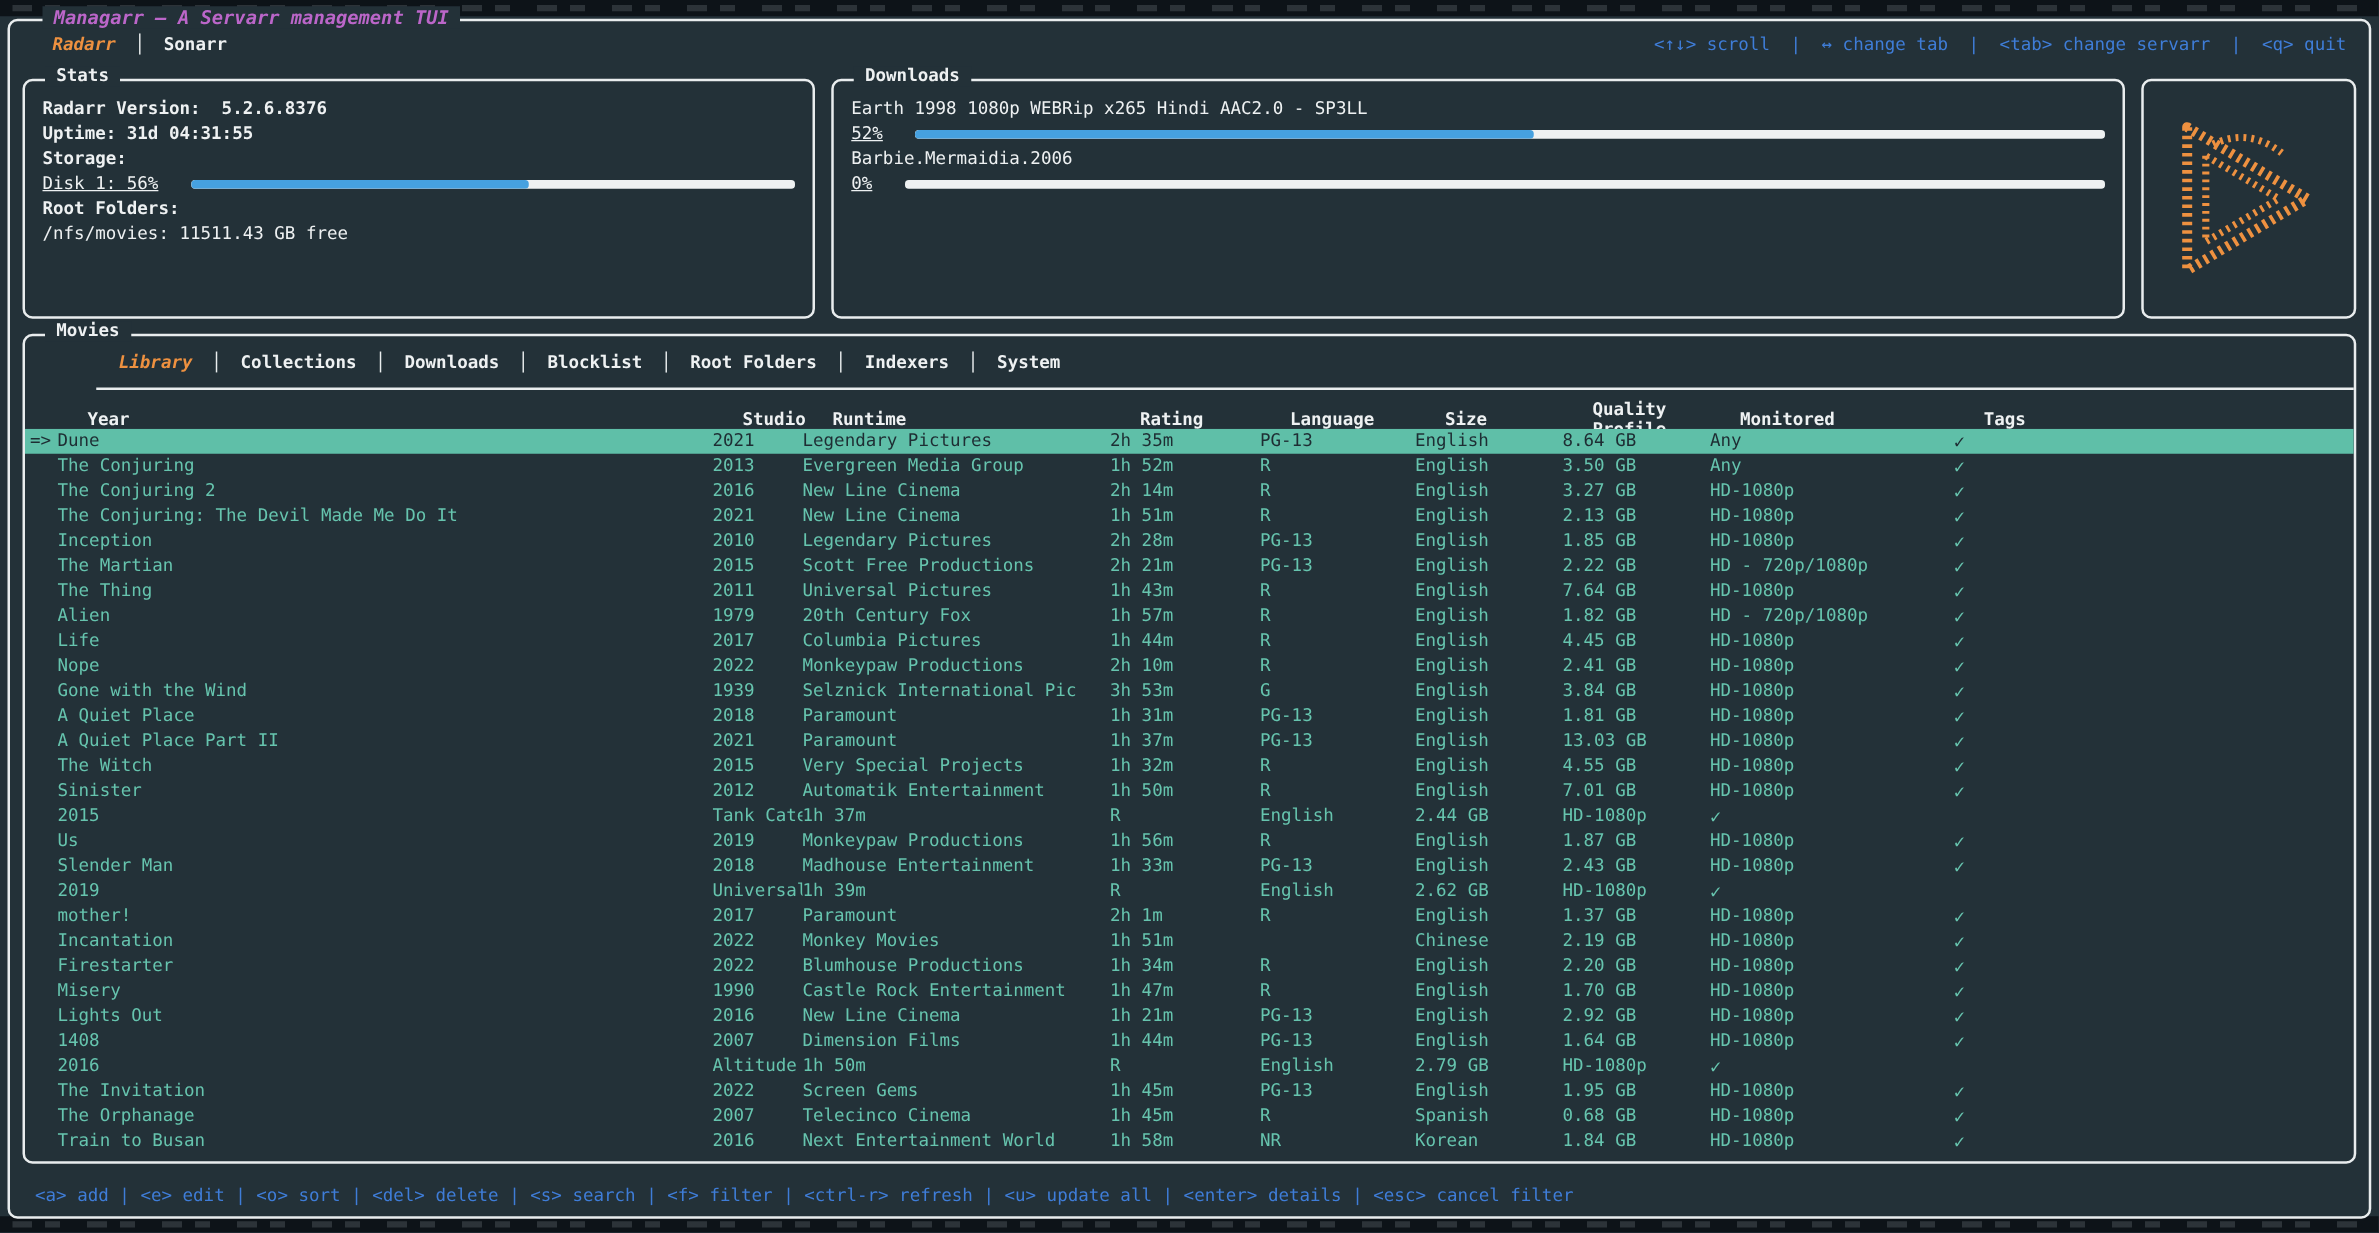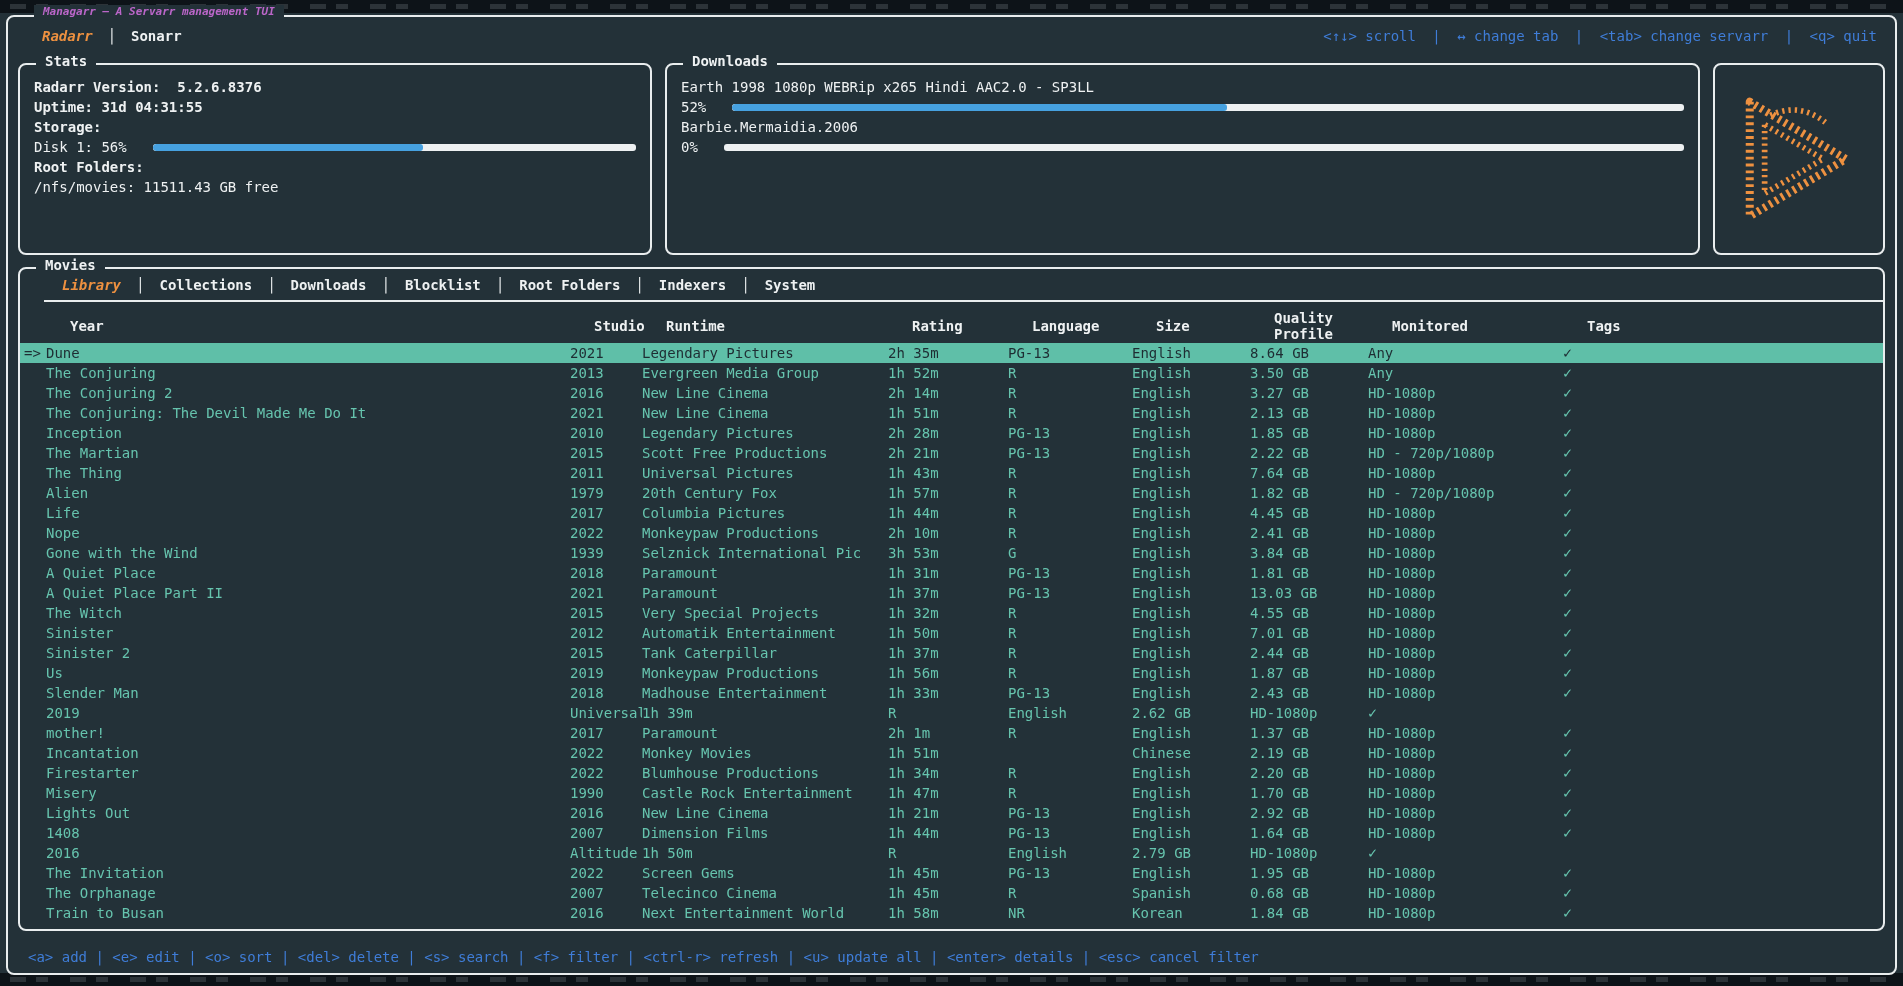--- a/index.html
+++ b/index.html
@@ -30,46 +30,46 @@
     background:repeating-linear-gradient(90deg,#9aa4aa 0 16px,transparent 16px 26px,#9aa4aa 26px 38px,transparent 38px 60px);}
   .app{
     position:absolute;left:6px;right:6px;top:15px;bottom:11px;
     background:var(--bg);
     border:2px solid var(--border);
     border-radius:8px;
   }
   .window-title{
     position:absolute;top:-12px;left:26px;
     background:var(--bg);padding:0 9px;
-    color:var(--magenta);font-weight:bold;font-style:italic;font-size:11px;
+    color:var(--magenta);font-weight:bold;font-style:italic;font-size:15px;
     white-space:pre;
   }
   
   .tabs-row{position:absolute;top:7px;left:34px;right:18px;height:24px;display:flex;align-items:center;}
   .tab{font-weight:bold;color:var(--white);white-space:pre;}
   .tab.active{color:var(--orange);font-style:italic;}
   .tab-sep{color:var(--border);margin:0 15px;font-weight:normal;}
   .help{margin-left:auto;color:var(--blue);white-space:pre;}
   .help .hsep{margin:0 8px;}
   
   .panels-row{position:absolute;top:46px;left:10px;right:10px;height:192px;display:flex;gap:13px;}
   .panel{position:relative;border:2px solid var(--border);border-radius:8px;}
   .panel-title{position:absolute;top:-12px;left:16px;background:var(--bg);padding:0 9px;font-weight:bold;color:var(--white);}
   .panel.stats{width:634px;flex:none;}
   .panel.downloads{flex:1;}
   .panel.logo{width:172px;flex:none;display:flex;align-items:center;justify-content:center;}
   .panel-body{padding:12px 14px 0;line-height:20px;}
   .bold{font-weight:bold;}
   .stat-line{height:20px;white-space:pre;}
-  .gauge-line{height:20px;display:grid;grid-template-columns:auto 1fr;gap:26px;align-items:center;white-space:pre;}
+  .gauge-line{height:20px;display:grid;grid-template-columns:auto 1fr;gap:26px;align-items:center;white-space:pre;text-decoration:underline;}
   .bar{height:7px;border-radius:3px;background:var(--white);position:relative;overflow:hidden;}
   .bar i{position:absolute;left:0;top:0;bottom:0;background:var(--bar-blue);border-radius:3px;display:block;}
   
   .movies{position:absolute;top:250px;left:10px;right:10px;bottom:42px;border:2px solid var(--border);border-radius:8px;padding-left:24px;}
-  .movie-tabs{height:33px;display:flex;align-items:center;padding-left:18px;border-bottom:2px solid var(--border);}
+  .movie-tabs{height:43px;display:flex;align-items:center;padding-left:18px;border-bottom:2px solid var(--border);margin-left:33px;}
   .thead,.trow{display:grid;grid-template-columns:26px 524px 72px 246px 120px 124px 118px 118px 195px 122px 1fr;align-items:center;}
   .thead{margin-top:8px;height:26px;font-weight:bold;color:var(--white);}
   .tbody{position:absolute;top:74px;bottom:4px;left:0;right:0;overflow:hidden;}
   .trow{height:20px;color:var(--teal);}
   .trow .cell{white-space:pre;overflow:hidden;}
   .trow.selected{background:var(--sel-bg);color:var(--sel-fg);}
   .gutter{padding-left:4px;white-space:pre;}
   .check{font-size:15px;}
   
   .bottom-help{position:absolute;bottom:8px;left:20px;color:var(--blue);white-space:pre;}
@@ -349,21 +349,20 @@
           <span class="cell">1h 50m</span>
           <span class="cell">R</span>
           <span class="cell">English</span>
           <span class="cell">7.01 GB</span>
           <span class="cell">HD-1080p</span>
           <span class="cell check">✓</span>
           <span class="cell"></span>
         </div>
         <div class="trow">
           <span class="gutter"></span>
-          <span class="cell">Sinister 2</span>
           <span class="cell">2015</span>
           <span class="cell">Tank Caterpillar</span>
           <span class="cell">1h 37m</span>
           <span class="cell">R</span>
           <span class="cell">English</span>
           <span class="cell">2.44 GB</span>
           <span class="cell">HD-1080p</span>
           <span class="cell check">✓</span>
           <span class="cell"></span>
         </div>

